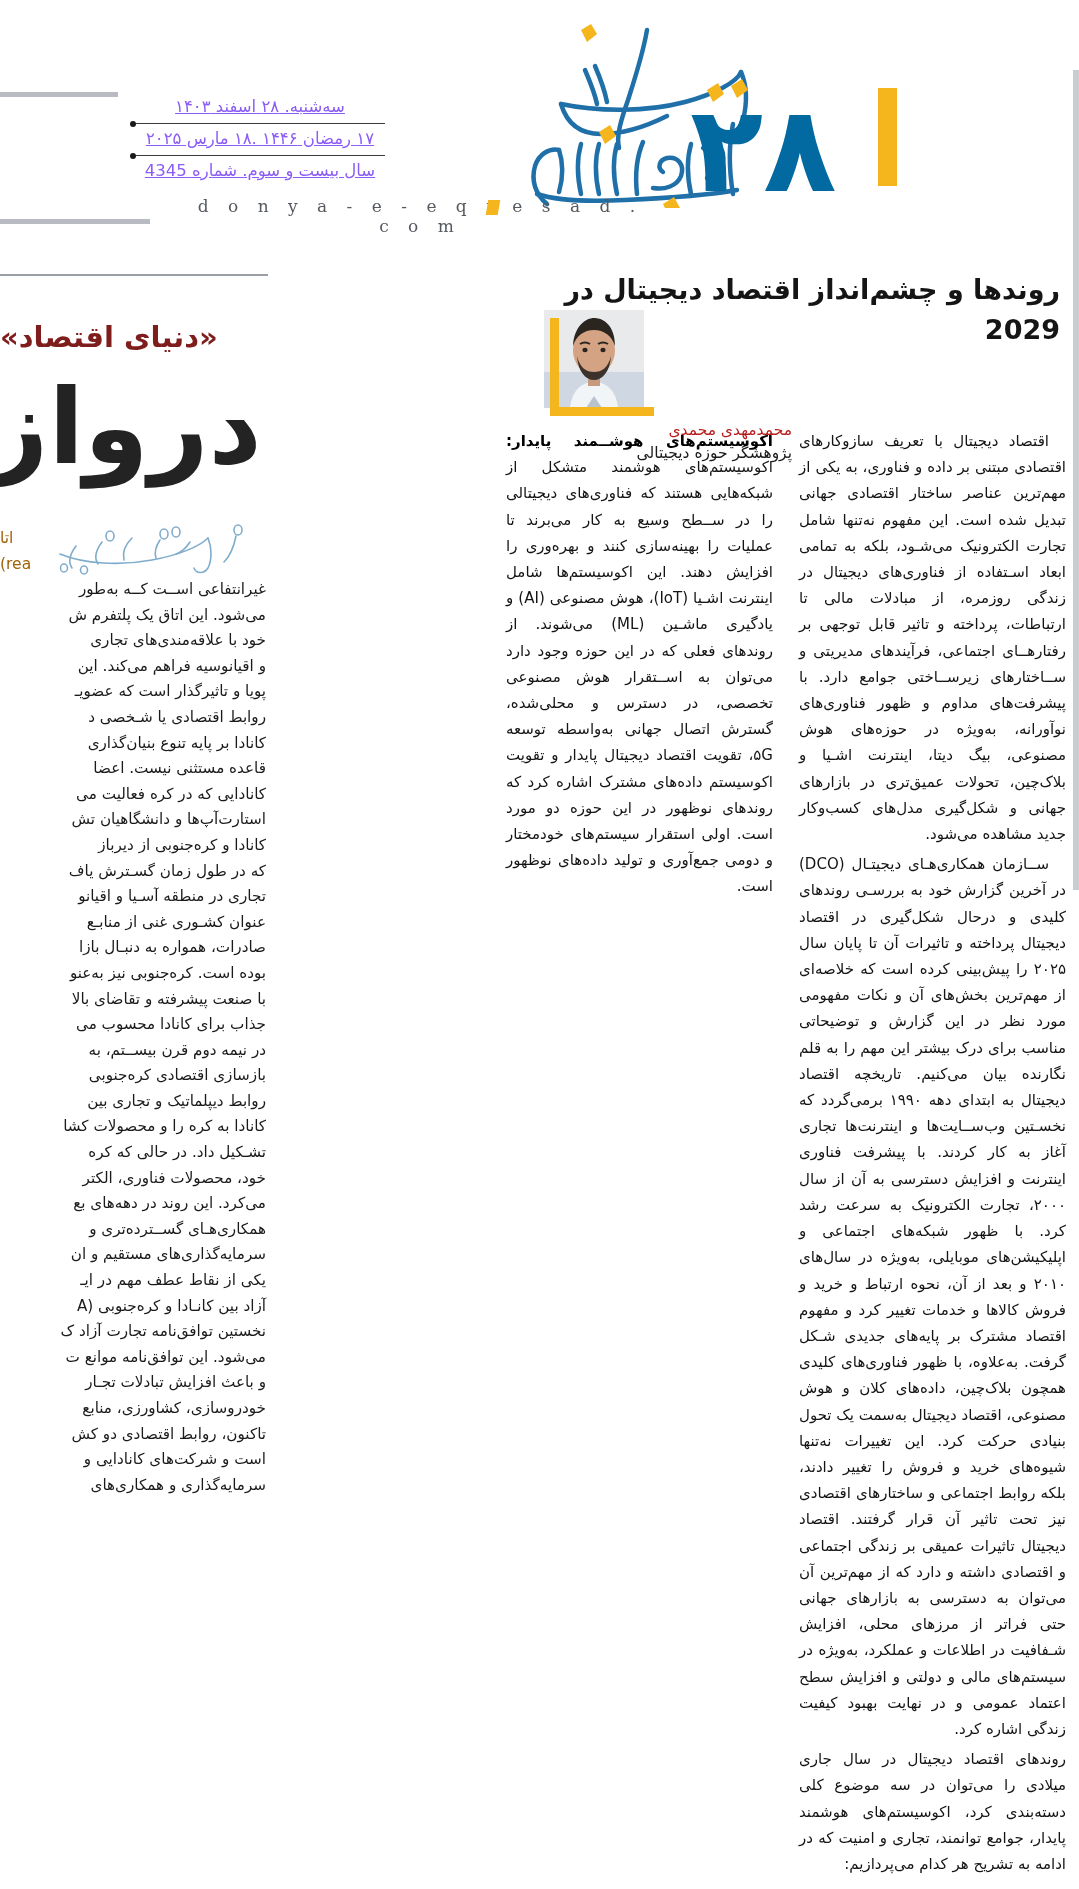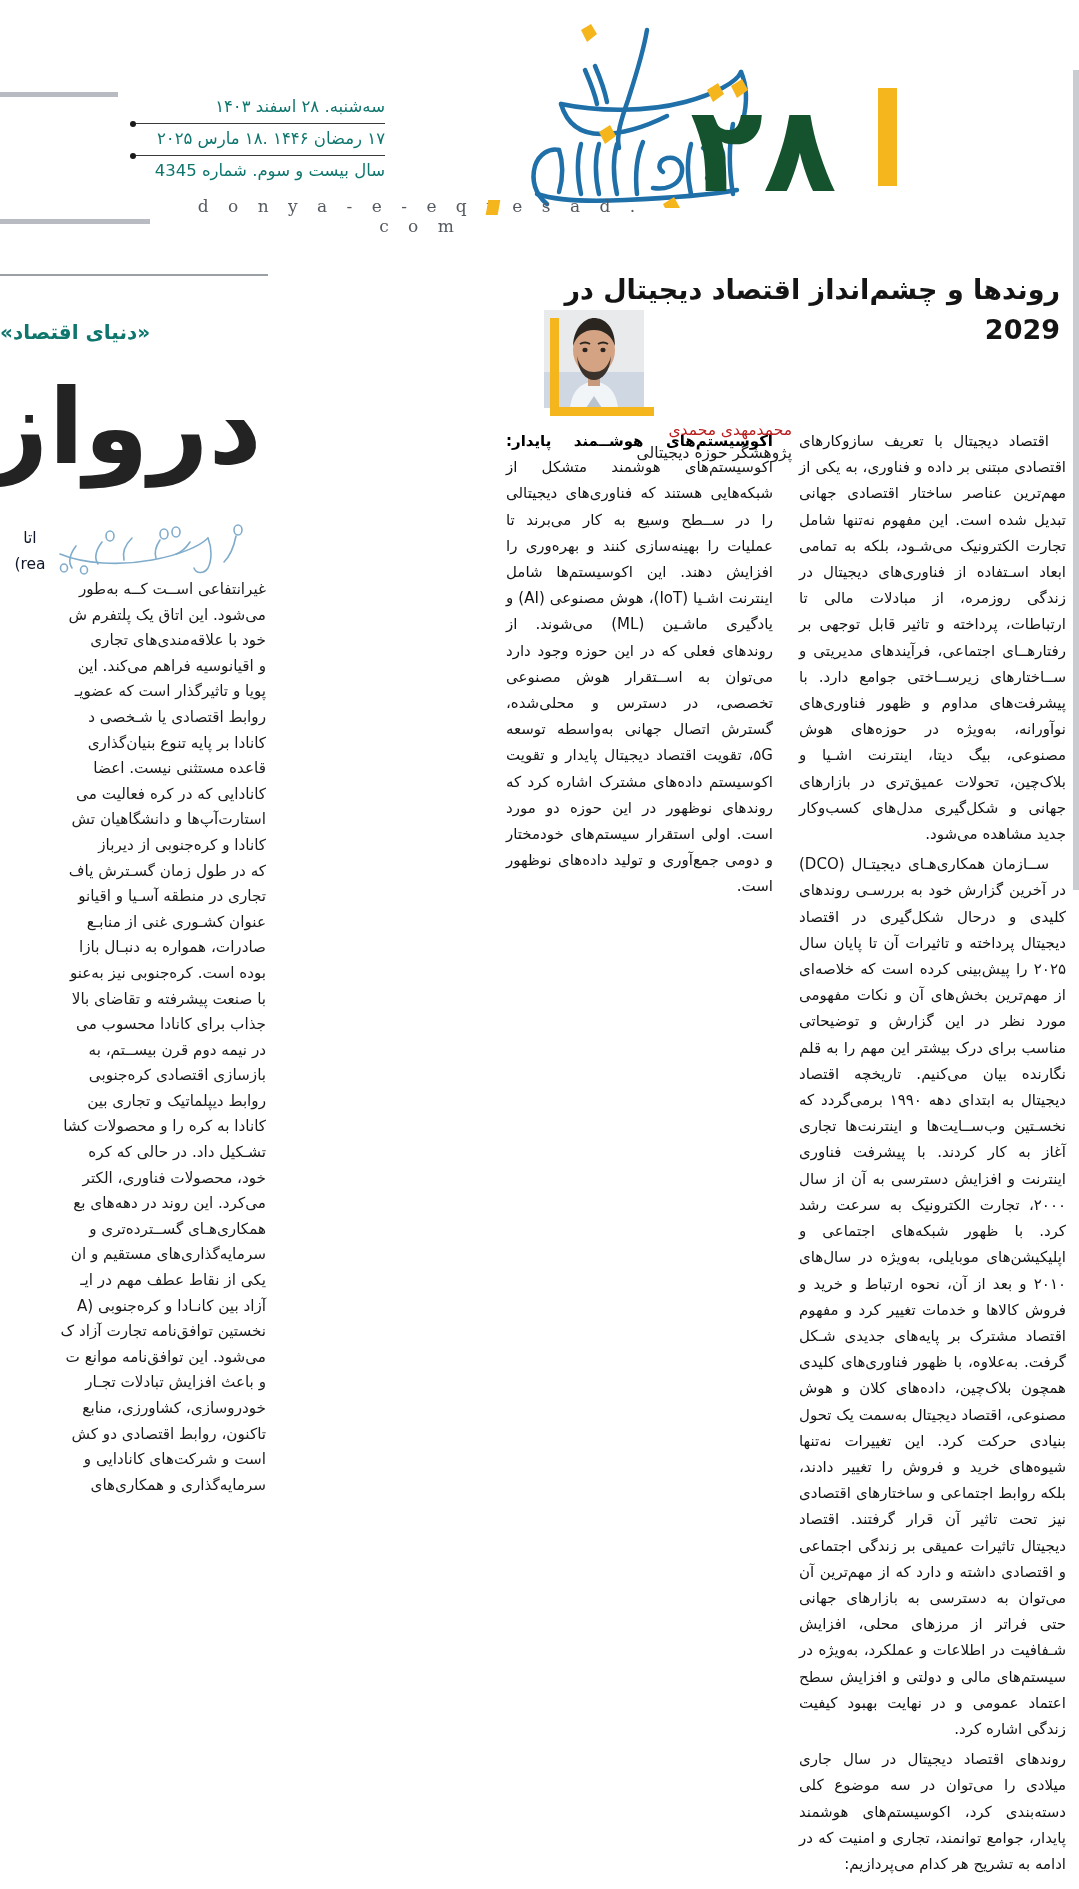--- a/index.html
+++ b/index.html
@@ -40,24 +40,25 @@
     top: 92px;
     left: 135px;
     width: 250px;
     text-align: left;
     direction: rtl;
   }
   .dateblock .dline {
     font-family: "DejaVu Sans", sans-serif;
     font-size: 16.5px;
     line-height: 20px;
-    color: #0f766e;
+    color: #8b5cf6;
     padding: 5px 0 6px 0;
     white-space: nowrap;
-    text-align: right;
+    text-align: center;
+    text-decoration: underline;
   }
   .dateblock .dline.sep {
     border-bottom: 1.2px solid #3a3a3a;
     position: relative;
   }
   .dateblock .dline.sep::after {
     content: "";
     position: absolute;
     left: -5px; bottom: -3.5px;
     width: 6px; height: 6px;
@@ -73,21 +74,21 @@
     height: 200px;
   }
   .logo-wrap svg { display: block; }
 
   .page-num {
     position: absolute;
     top: 90px;
     left: 690px;
     font-size: 120px;
     font-weight: 700;
-    color: #14532d;
+    color: #0369a1;
     letter-spacing: -4px;
     line-height: 1;
     font-family: "DejaVu Sans", sans-serif;
     direction: rtl;
   }
   .orange-bar {
     position: absolute;
     top: 88px;
     left: 878px;
     width: 19px;
@@ -149,23 +150,23 @@
     border-top: 2px solid #9aa0a6;
     border-left: 2px solid #9aa0a6;
     border-top-left-radius: 34px;
   }
   .kicker {
     position: absolute;
     top: 88px;
     left: 0;
     width: 262px;
     text-align: left;
-    font-size: 20px;
-    font-weight: 700;
-    color: #0f766e;
+    font-size: 29px;
+    font-weight: 700;
+    color: #7f1d1d;
     direction: rtl;
     white-space: nowrap;
   }
   .big-head {
     position: absolute;
     top: 135px;
     left: 0;
     width: 262px;
     text-align: left;
     font-size: 104px;
@@ -184,23 +185,23 @@
     height: 60px;
     opacity: .95;
   }
   .left-inline-note {
     position: absolute;
     top: 293px;
     left: 0;
     width: 60px;
     font-size: 15.5px;
     line-height: 26px;
-    color: #0f172a;
-    direction: rtl;
-    text-align: center;
+    color: #a16207;
+    direction: rtl;
+    text-align: left;
   }
   .left-body {
     position: absolute;
     top: 345px;
     left: -58px;
     width: 324px;
     direction: rtl;
     text-align: justify;
     font-size: 15.2px;
     line-height: 25.6px;

